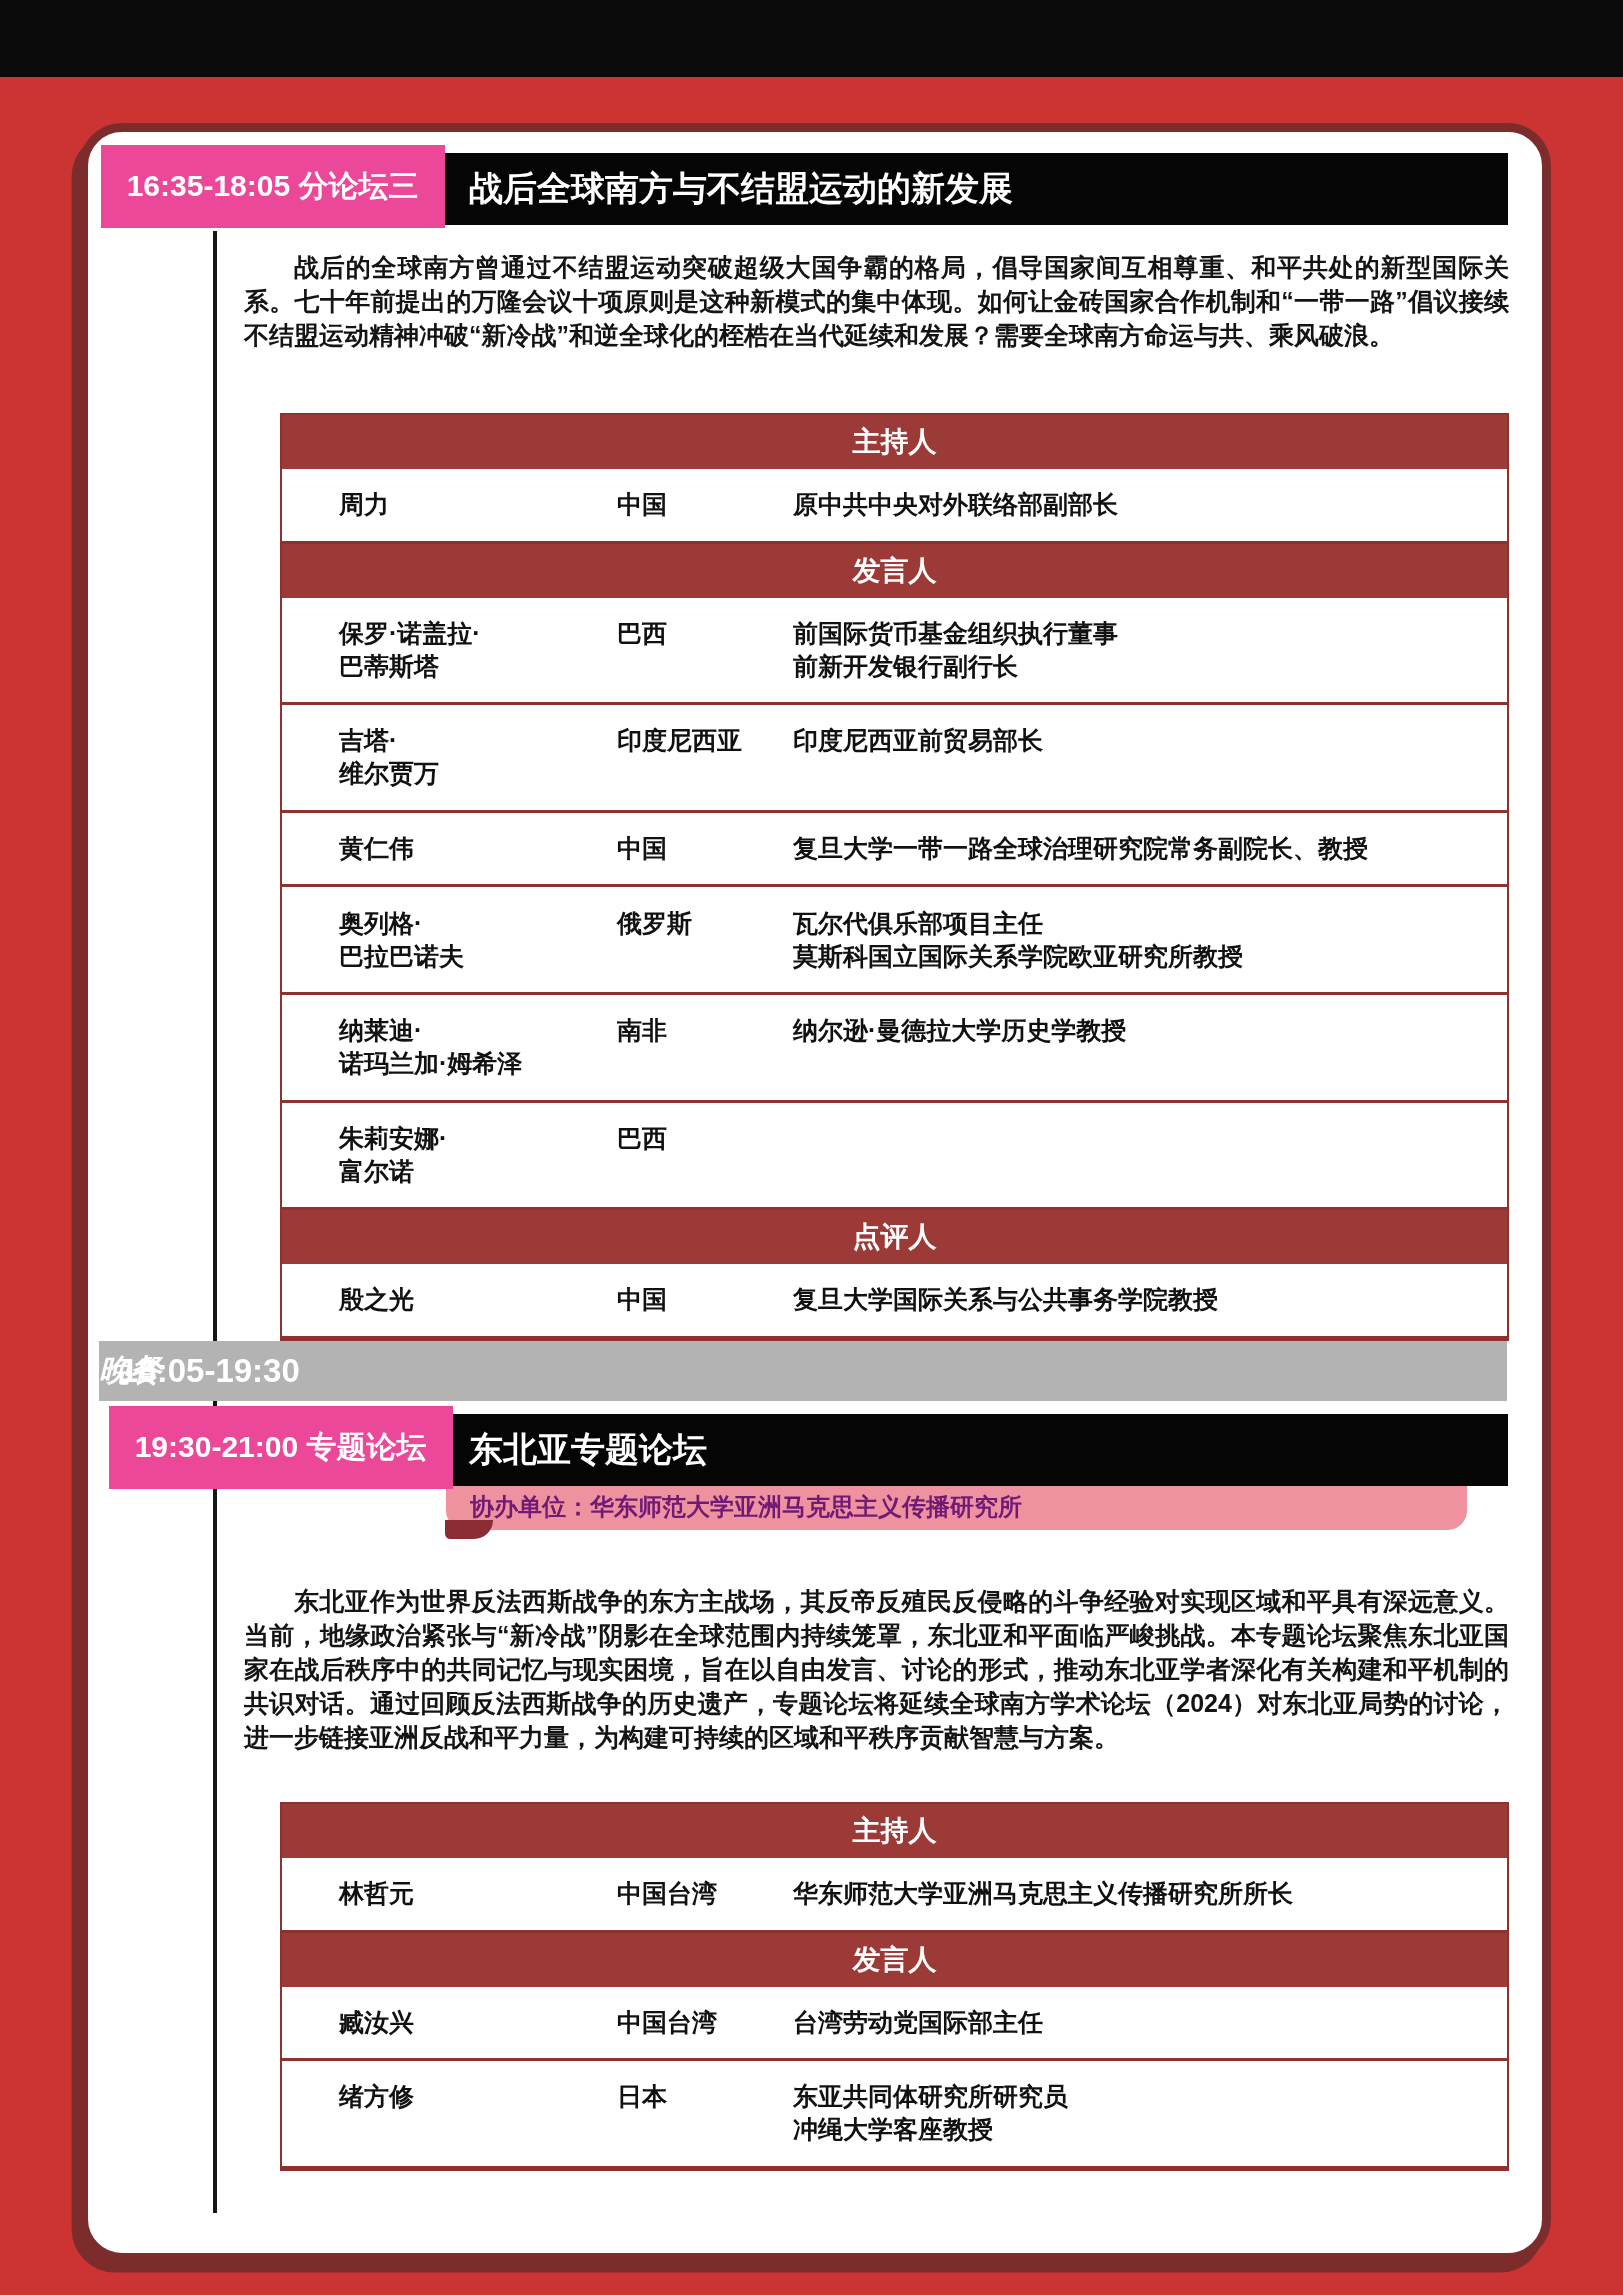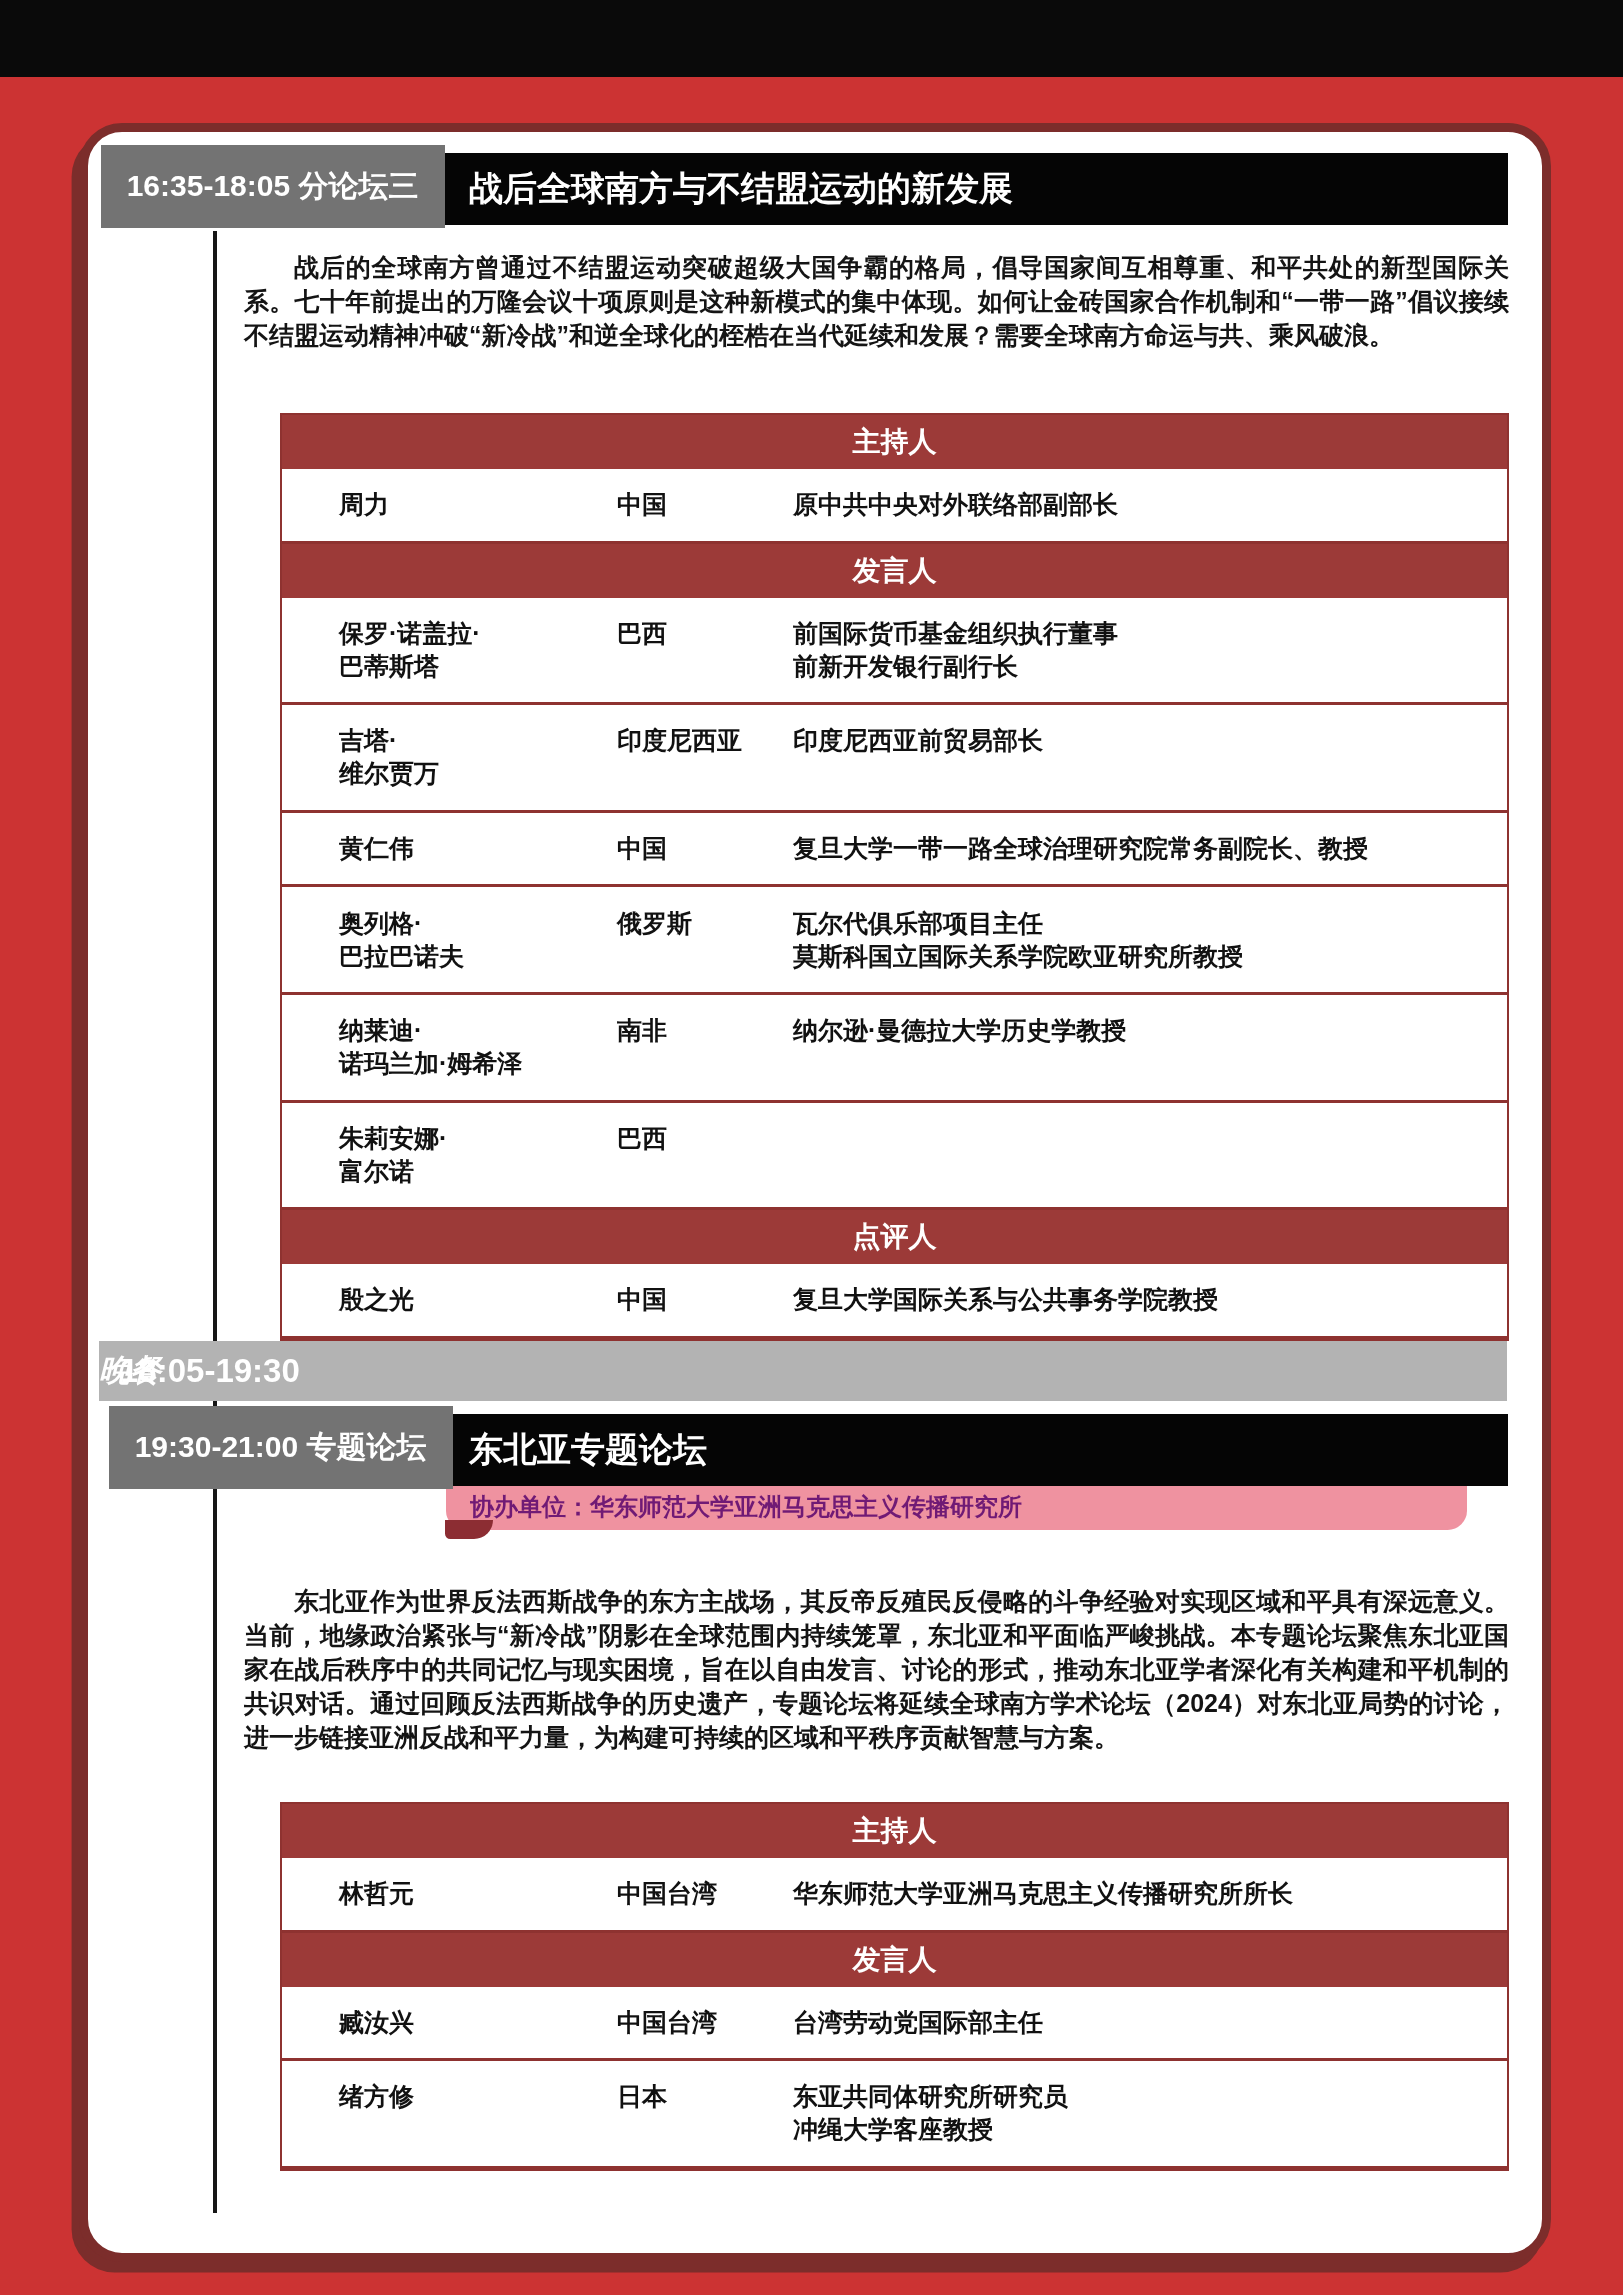--- a/index.html
+++ b/index.html
@@ -12,21 +12,21 @@
   .top-strip{position:absolute;left:0;top:0;width:100%;height:77px;background:#0a0a0a;}
   .card{
     position:absolute;left:79px;top:123px;width:1472px;height:2139px;
     box-sizing:border-box;border:9px solid #7c2d2b;border-radius:43px;
     background:#ffffff;box-shadow:-7.4px 10.4px 0 #7c2d2b;
   }
   .card-inner{position:relative;width:100%;height:100%;}
   .vline{position:absolute;left:125px;top:99px;width:3.7px;height:1982px;background:#161616;}
 
   .time-label{
-    position:absolute;left:12.6px;width:344px;height:83px;background:#737373;
+    position:absolute;left:12.6px;width:344px;height:83px;background:#ec4899;
     color:#ffffff;font-weight:700;font-size:30px;display:flex;align-items:center;justify-content:center;
     white-space:nowrap;z-index:3;
   }
   .lbl1{top:13.4px;}
   .lbl2{top:1274px;margin-left:8px;}
   .title-bar{
     position:absolute;left:356px;width:1064px;height:72px;background:#050505;
     color:#ffffff;font-weight:700;font-size:34px;display:flex;align-items:center;
     padding-left:25px;box-sizing:border-box;z-index:2;white-space:nowrap;
   }

